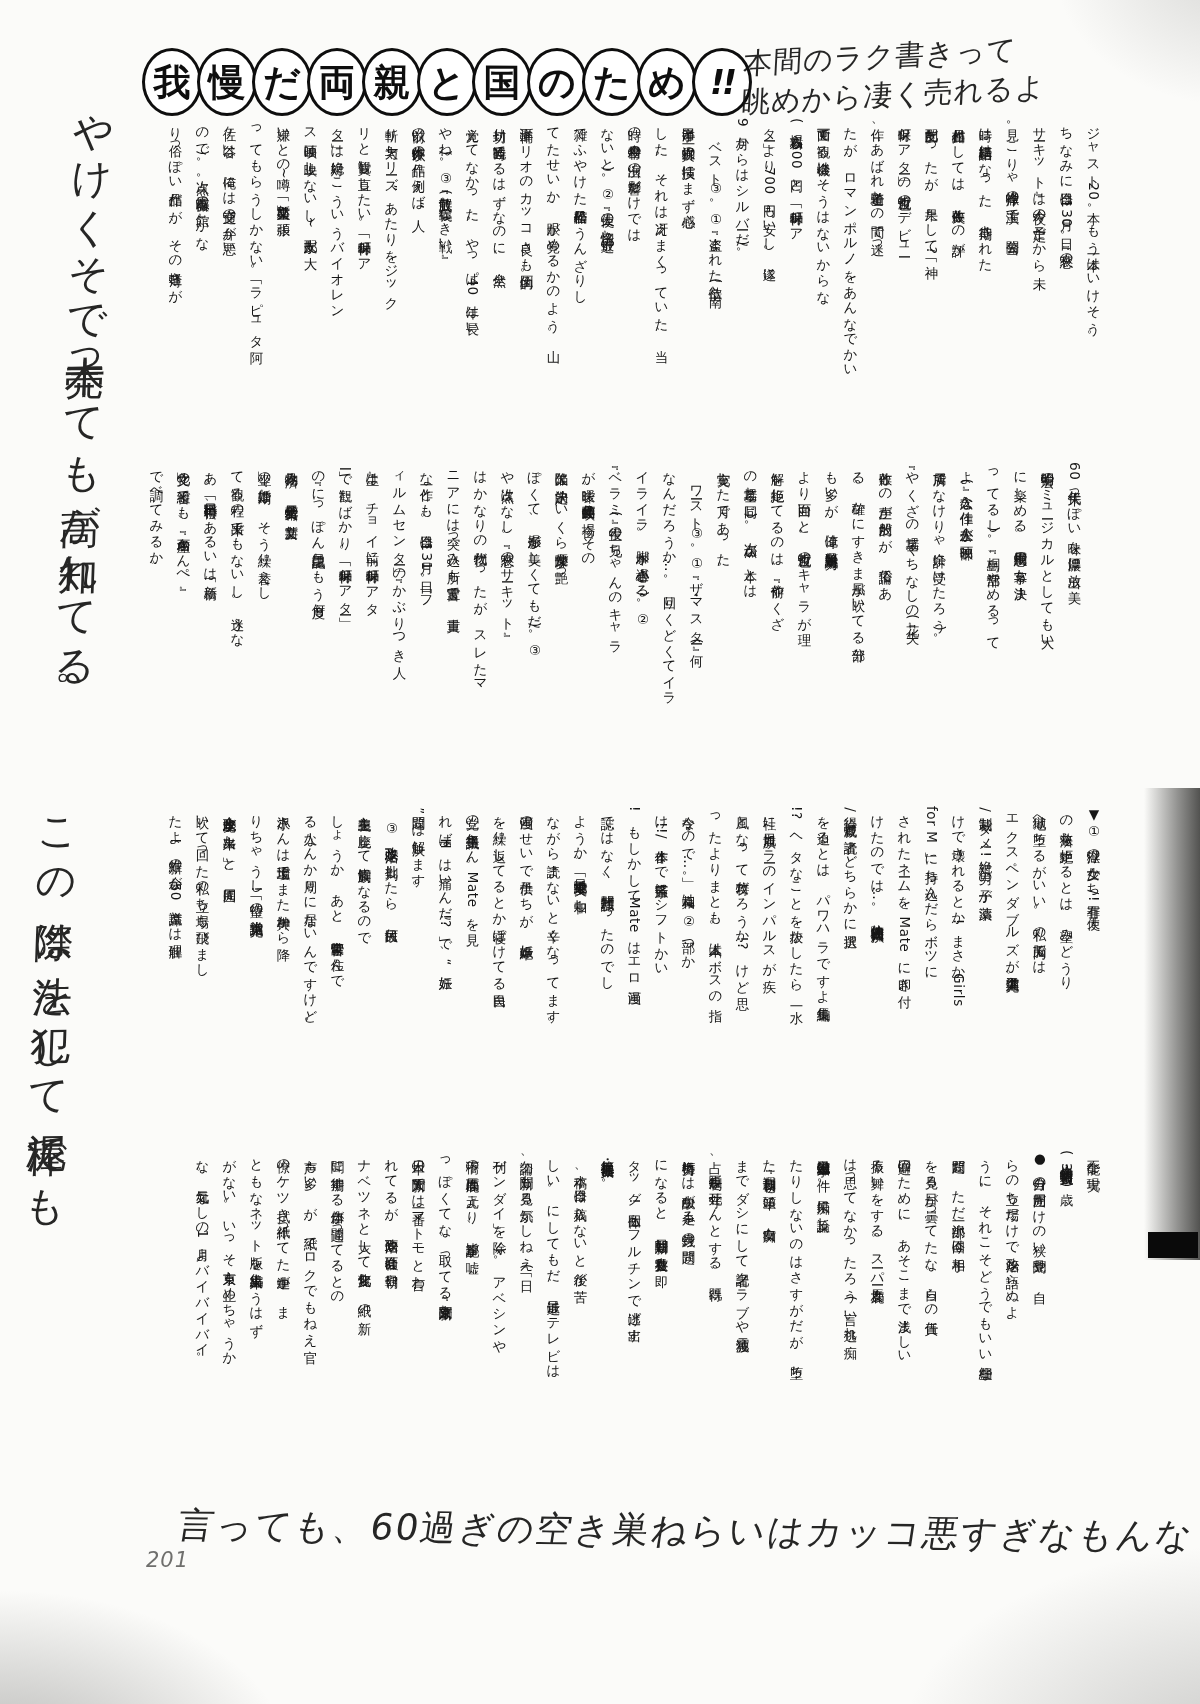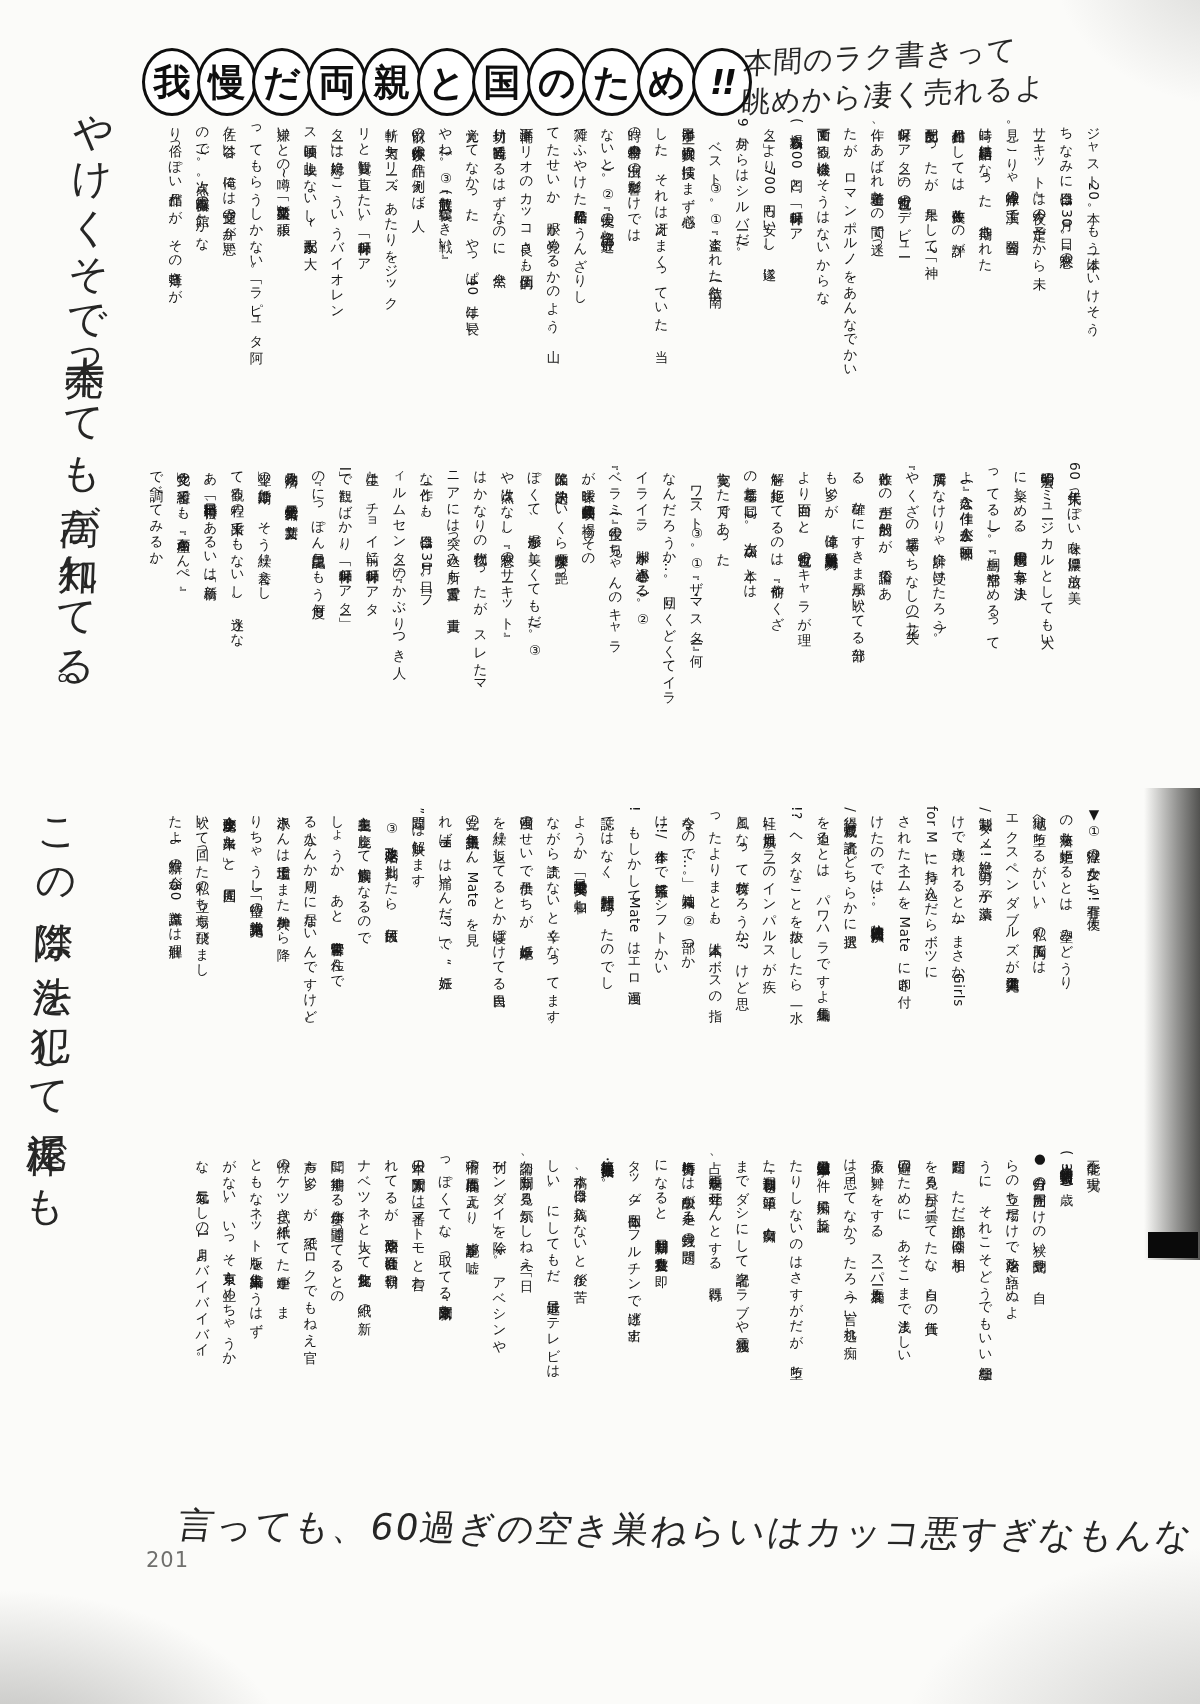--- a/index.html
+++ b/index.html
@@ -50,21 +50,21 @@
     writing-mode:vertical-rl;text-orientation:mixed;
     font-size:13.5px;line-height:27px;letter-spacing:.6px;
     color:#161616;
   }
   .band p{margin:0;white-space:pre;}
   .band-1{top:118px;left:150px;width:957px;height:346px;}
   .band-2{top:462px;left:128px;width:960px;height:342px;}
   .band-3{top:806px;left:145px;width:962px;height:340px;}
   .band-4{top:1150px;left:150px;width:957px;height:352px;}
   
-  .page-number{position:absolute;top:1548px;left:146px;font-size:21px;color:#6f6f6d;letter-spacing:1px;}
+  .page-number{position:absolute;top:1548px;left:146px;font-size:21px;color:#6f6f6d;letter-spacing:1px;font-style:italic;}
   .edge-shadow{
     position:absolute;top:788px;right:0;width:56px;height:472px;
     background:linear-gradient(to right, rgba(60,60,58,0) 0%, rgba(60,60,58,.55) 60%, rgba(40,40,38,.8) 100%);
   }
   .edge-notch{position:absolute;top:1232px;right:2px;width:50px;height:26px;background:#0a0a0a;}
 </style>
 </head>
 <body>
 
 <div class="page">

